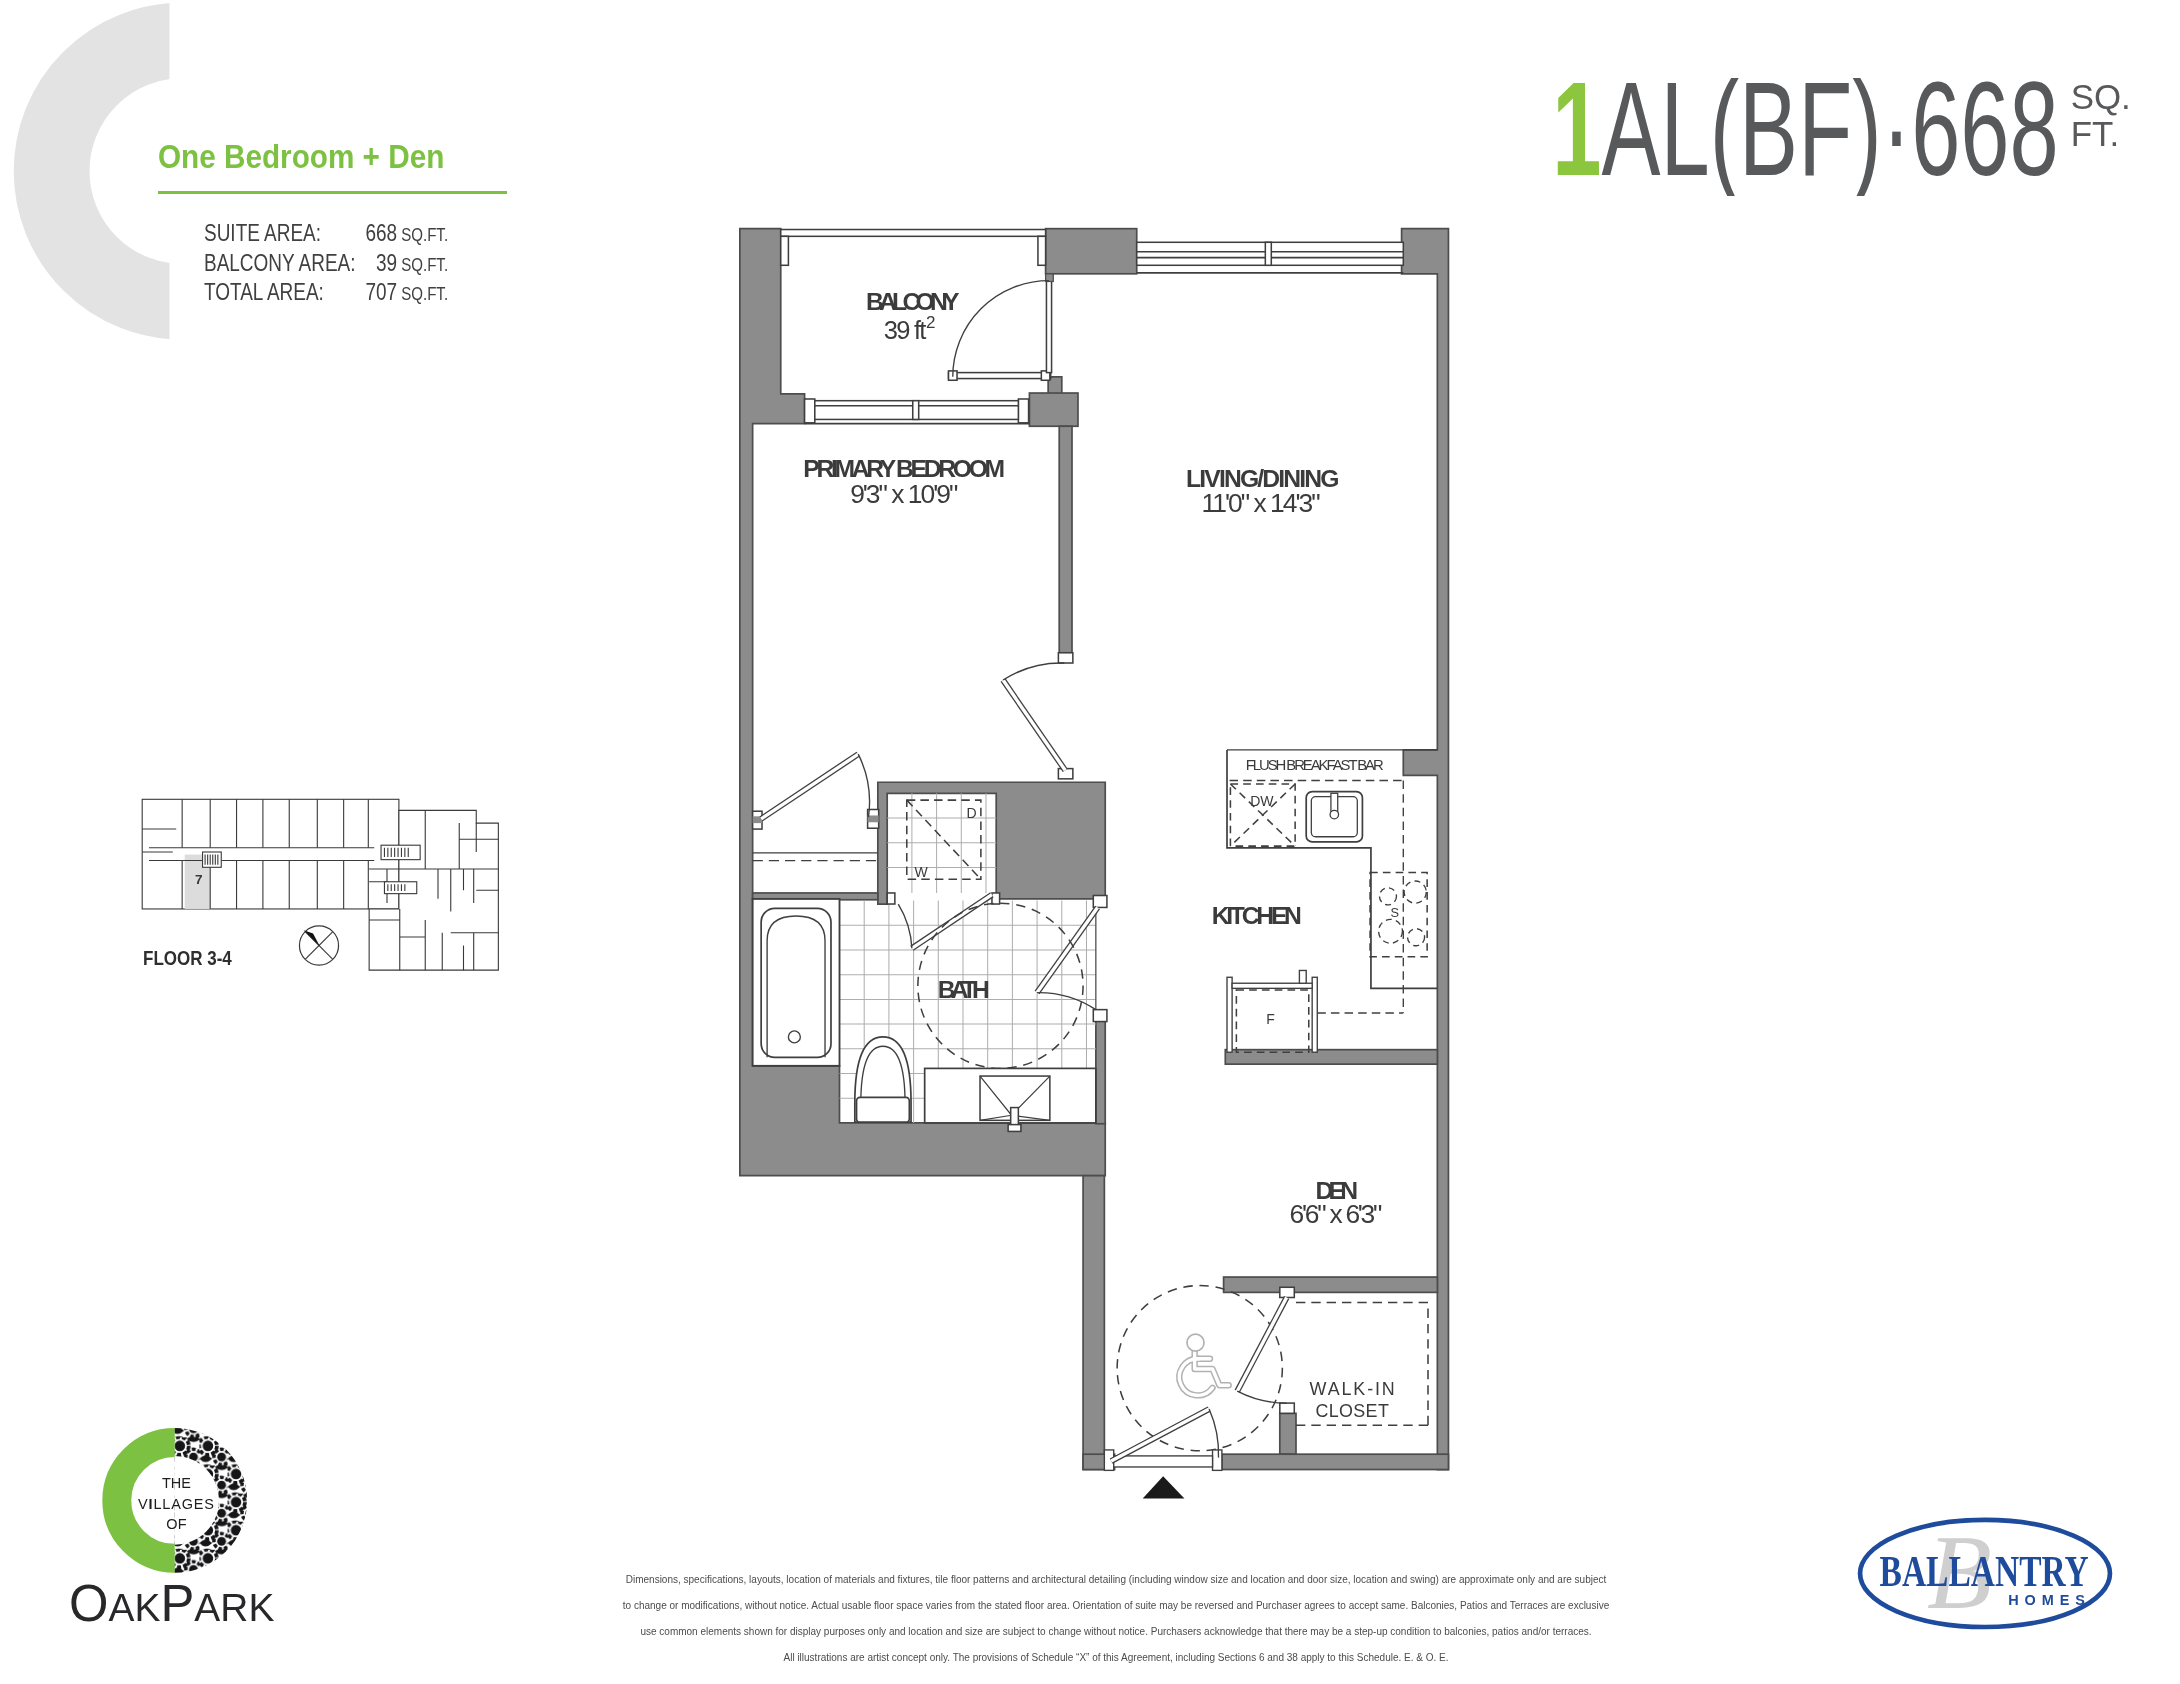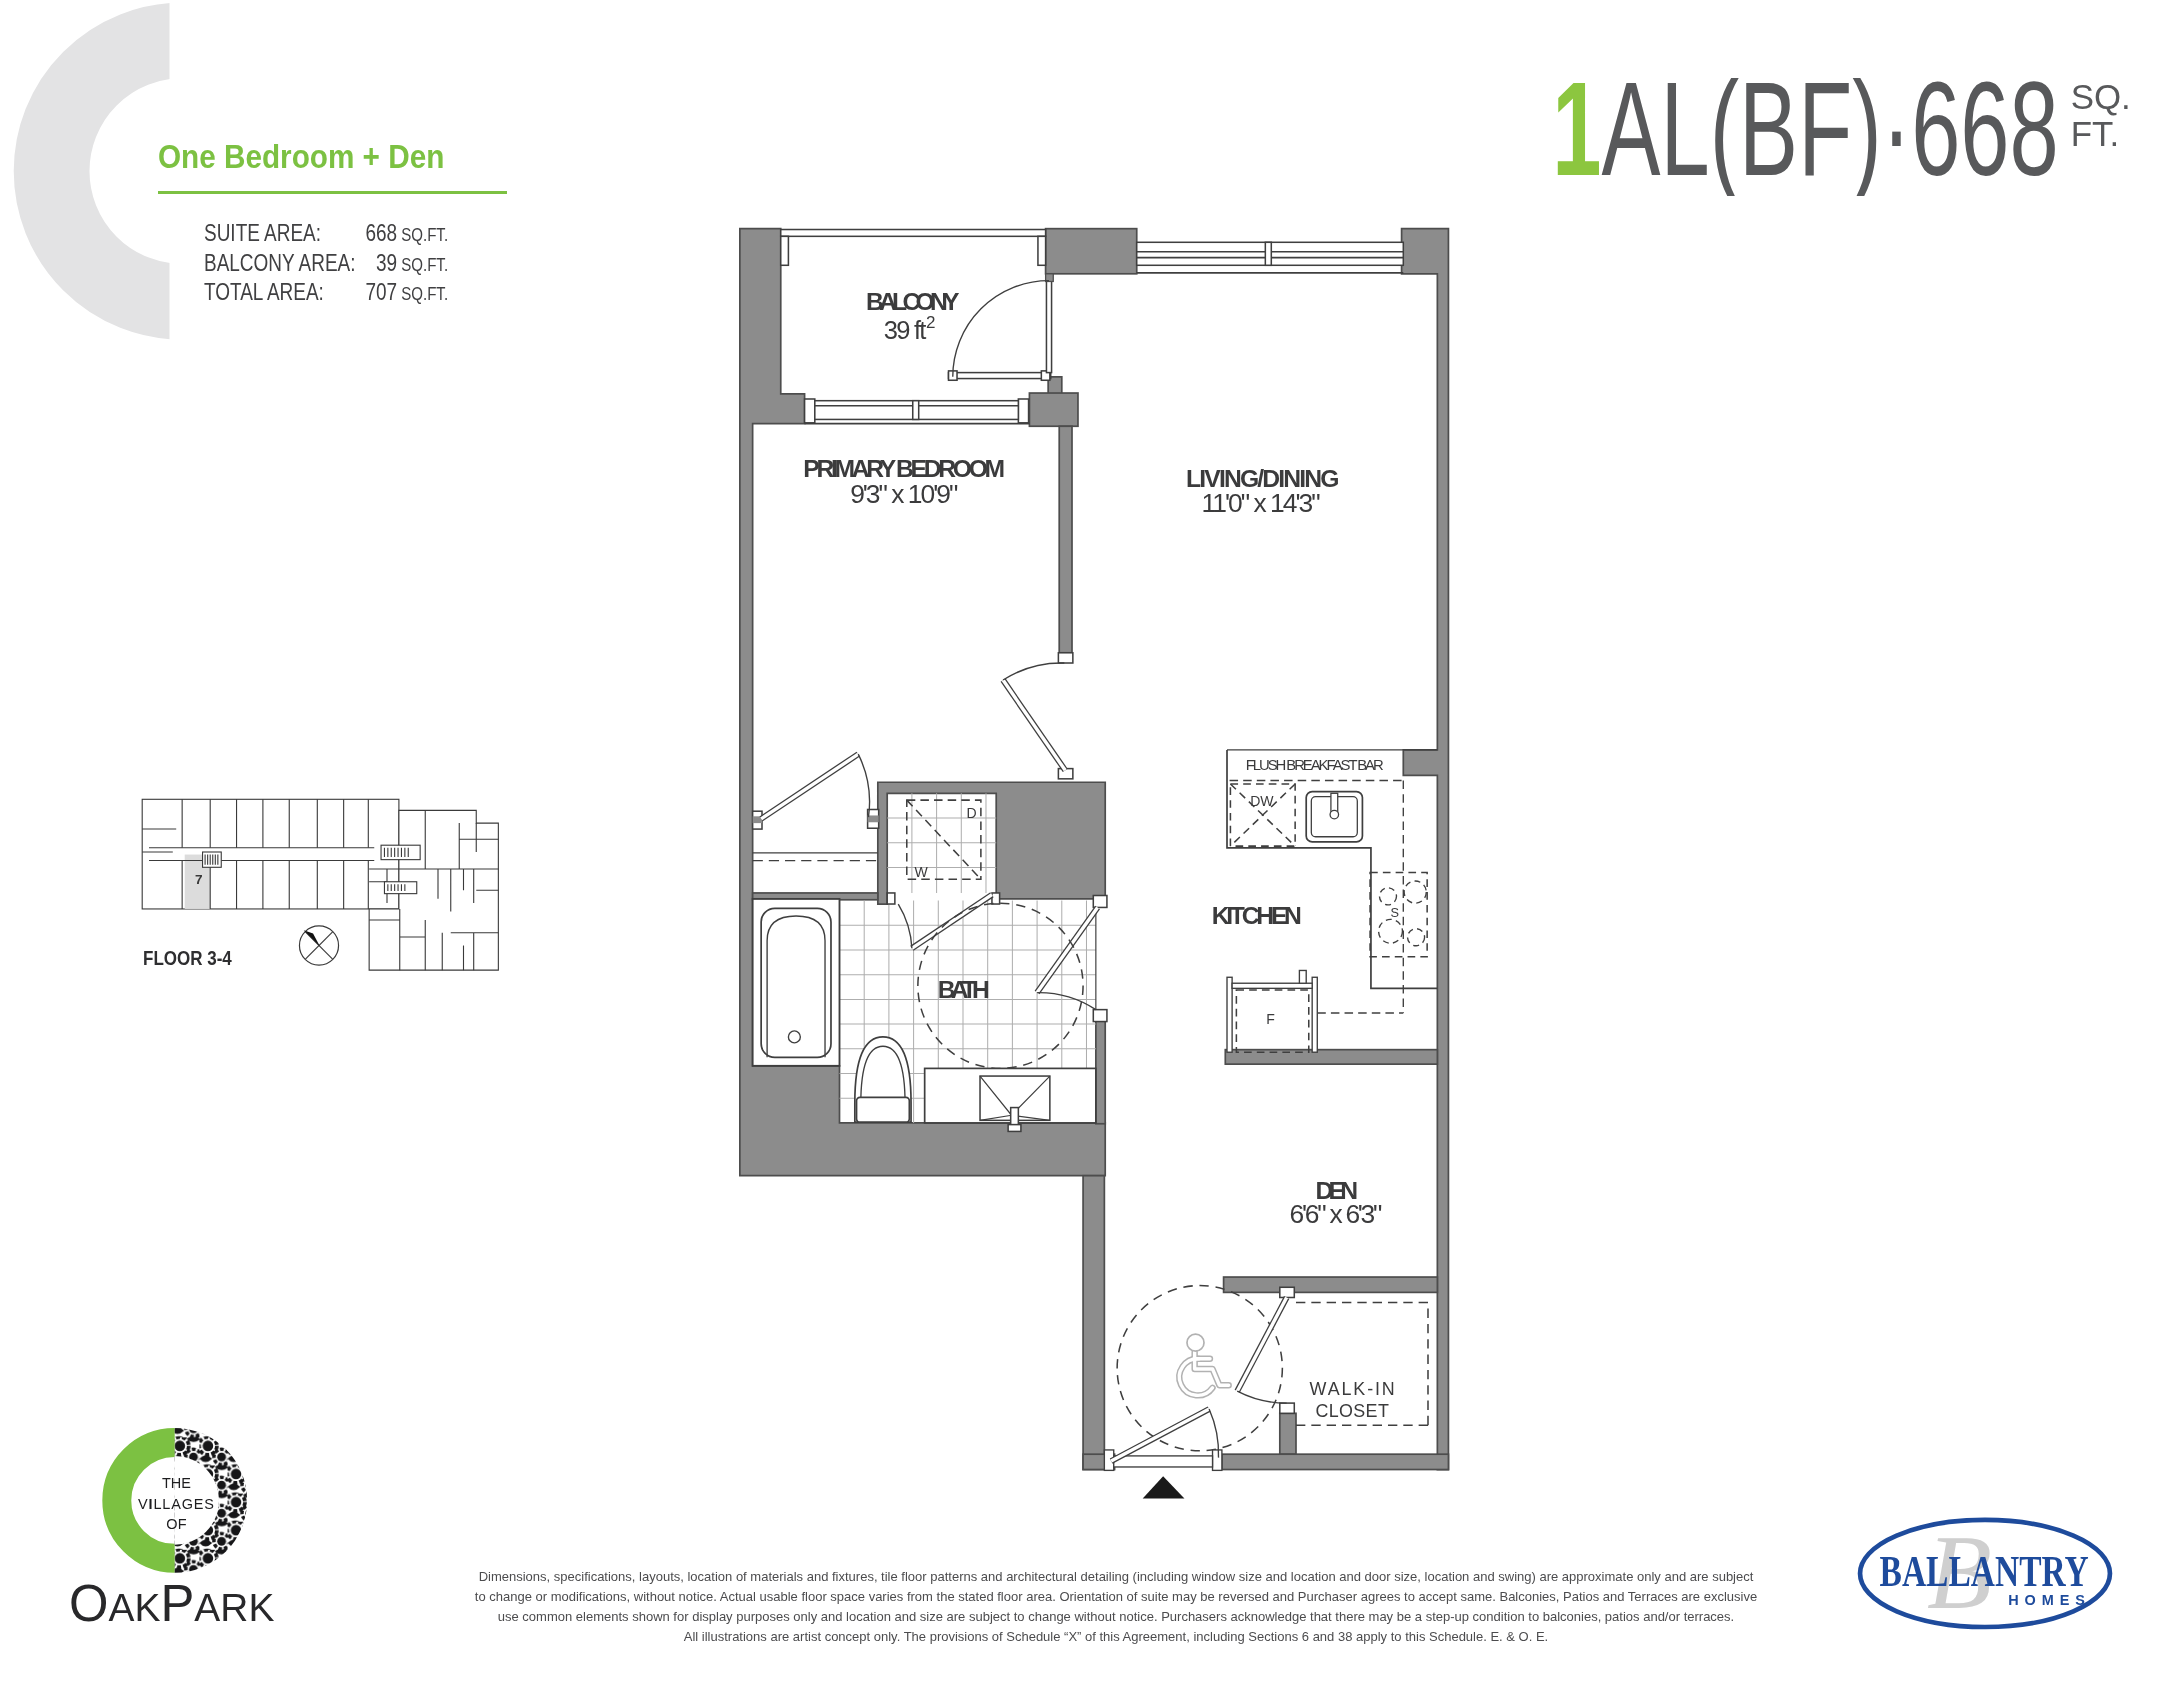--- a/index.html
+++ b/index.html
@@ -405,21 +405,21 @@
 
 <ellipse cx="2330" cy="1847" rx="147" ry="63" fill="#ffffff" stroke="#1e4b9c" stroke-width="5.5"></ellipse>
 
 <text x="2300" y="1888" font-family="Liberation Serif, serif" font-style="italic" font-size="125" fill="#cfcfcf" text-anchor="middle">B</text>
 
 <text x="2329" y="1862" font-family="Liberation Serif, serif" font-weight="bold" font-size="51" fill="#1e4b9c" text-anchor="middle" textLength="246" lengthAdjust="spacingAndGlyphs">BALLANTRY</text>
 
 <text x="2406" y="1884" font-family="Liberation Sans, sans-serif" font-weight="bold" font-size="17" fill="#1e4b9c" text-anchor="middle" letter-spacing="7">HOMES</text>
 </svg>
 
-<div class="abs" style="left:358px;top:1567px;width:1516px;text-align:center;font-size:13px;line-height:20px;color:#4c4c4e;">
+<div class="abs" style="left:358px;top:1567px;width:1516px;text-align:center;font-size:10px;line-height:26px;color:#4c4c4e;">
 Dimensions, specifications, layouts, location of materials and fixtures, tile floor patterns and architectural detailing (including window size and location and door size, location and swing) are approximate only and are subject<br>
 to change or modifications, without notice. Actual usable floor space varies from the stated floor area. Orientation of suite may be reversed and Purchaser agrees to accept same. Balconies, Patios and Terraces are exclusive<br>
 use common elements shown for display purposes only and location and size are subject to change without notice. Purchasers acknowledge that there may be a step-up condition to balconies, patios and/or terraces.<br>
 All illustrations are artist concept only. The provisions of Schedule “X” of this Agreement, including Sections 6 and 38 apply to this Schedule. E. &amp; O. E.
 </div>
 
 </div>
 
 
 </body></html>

